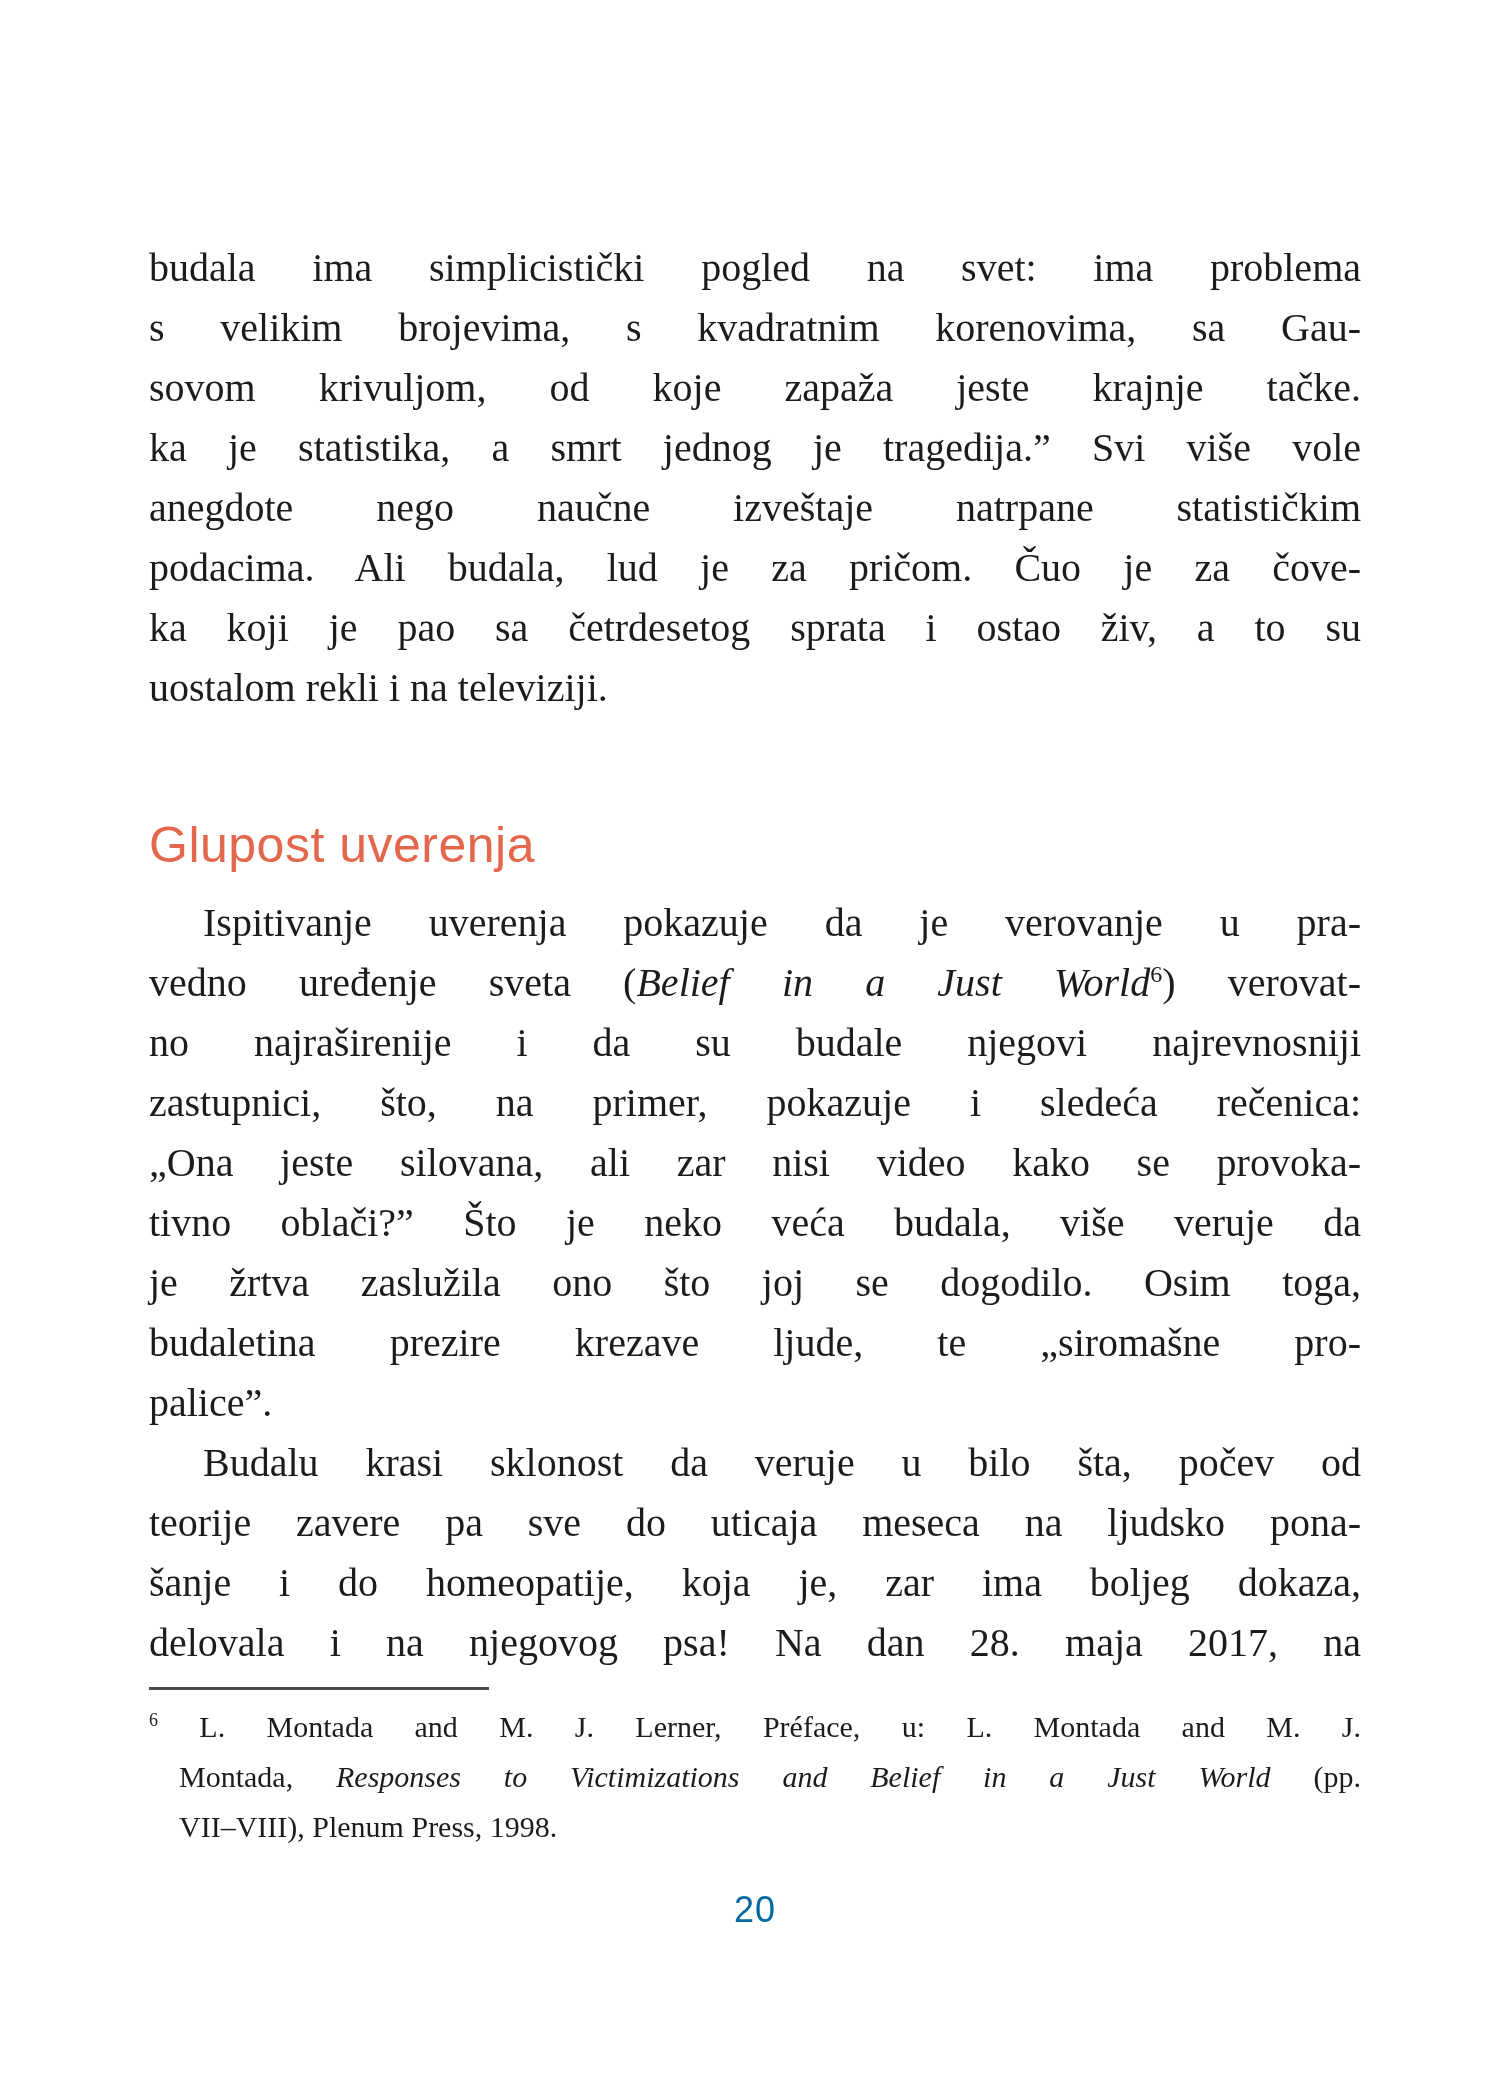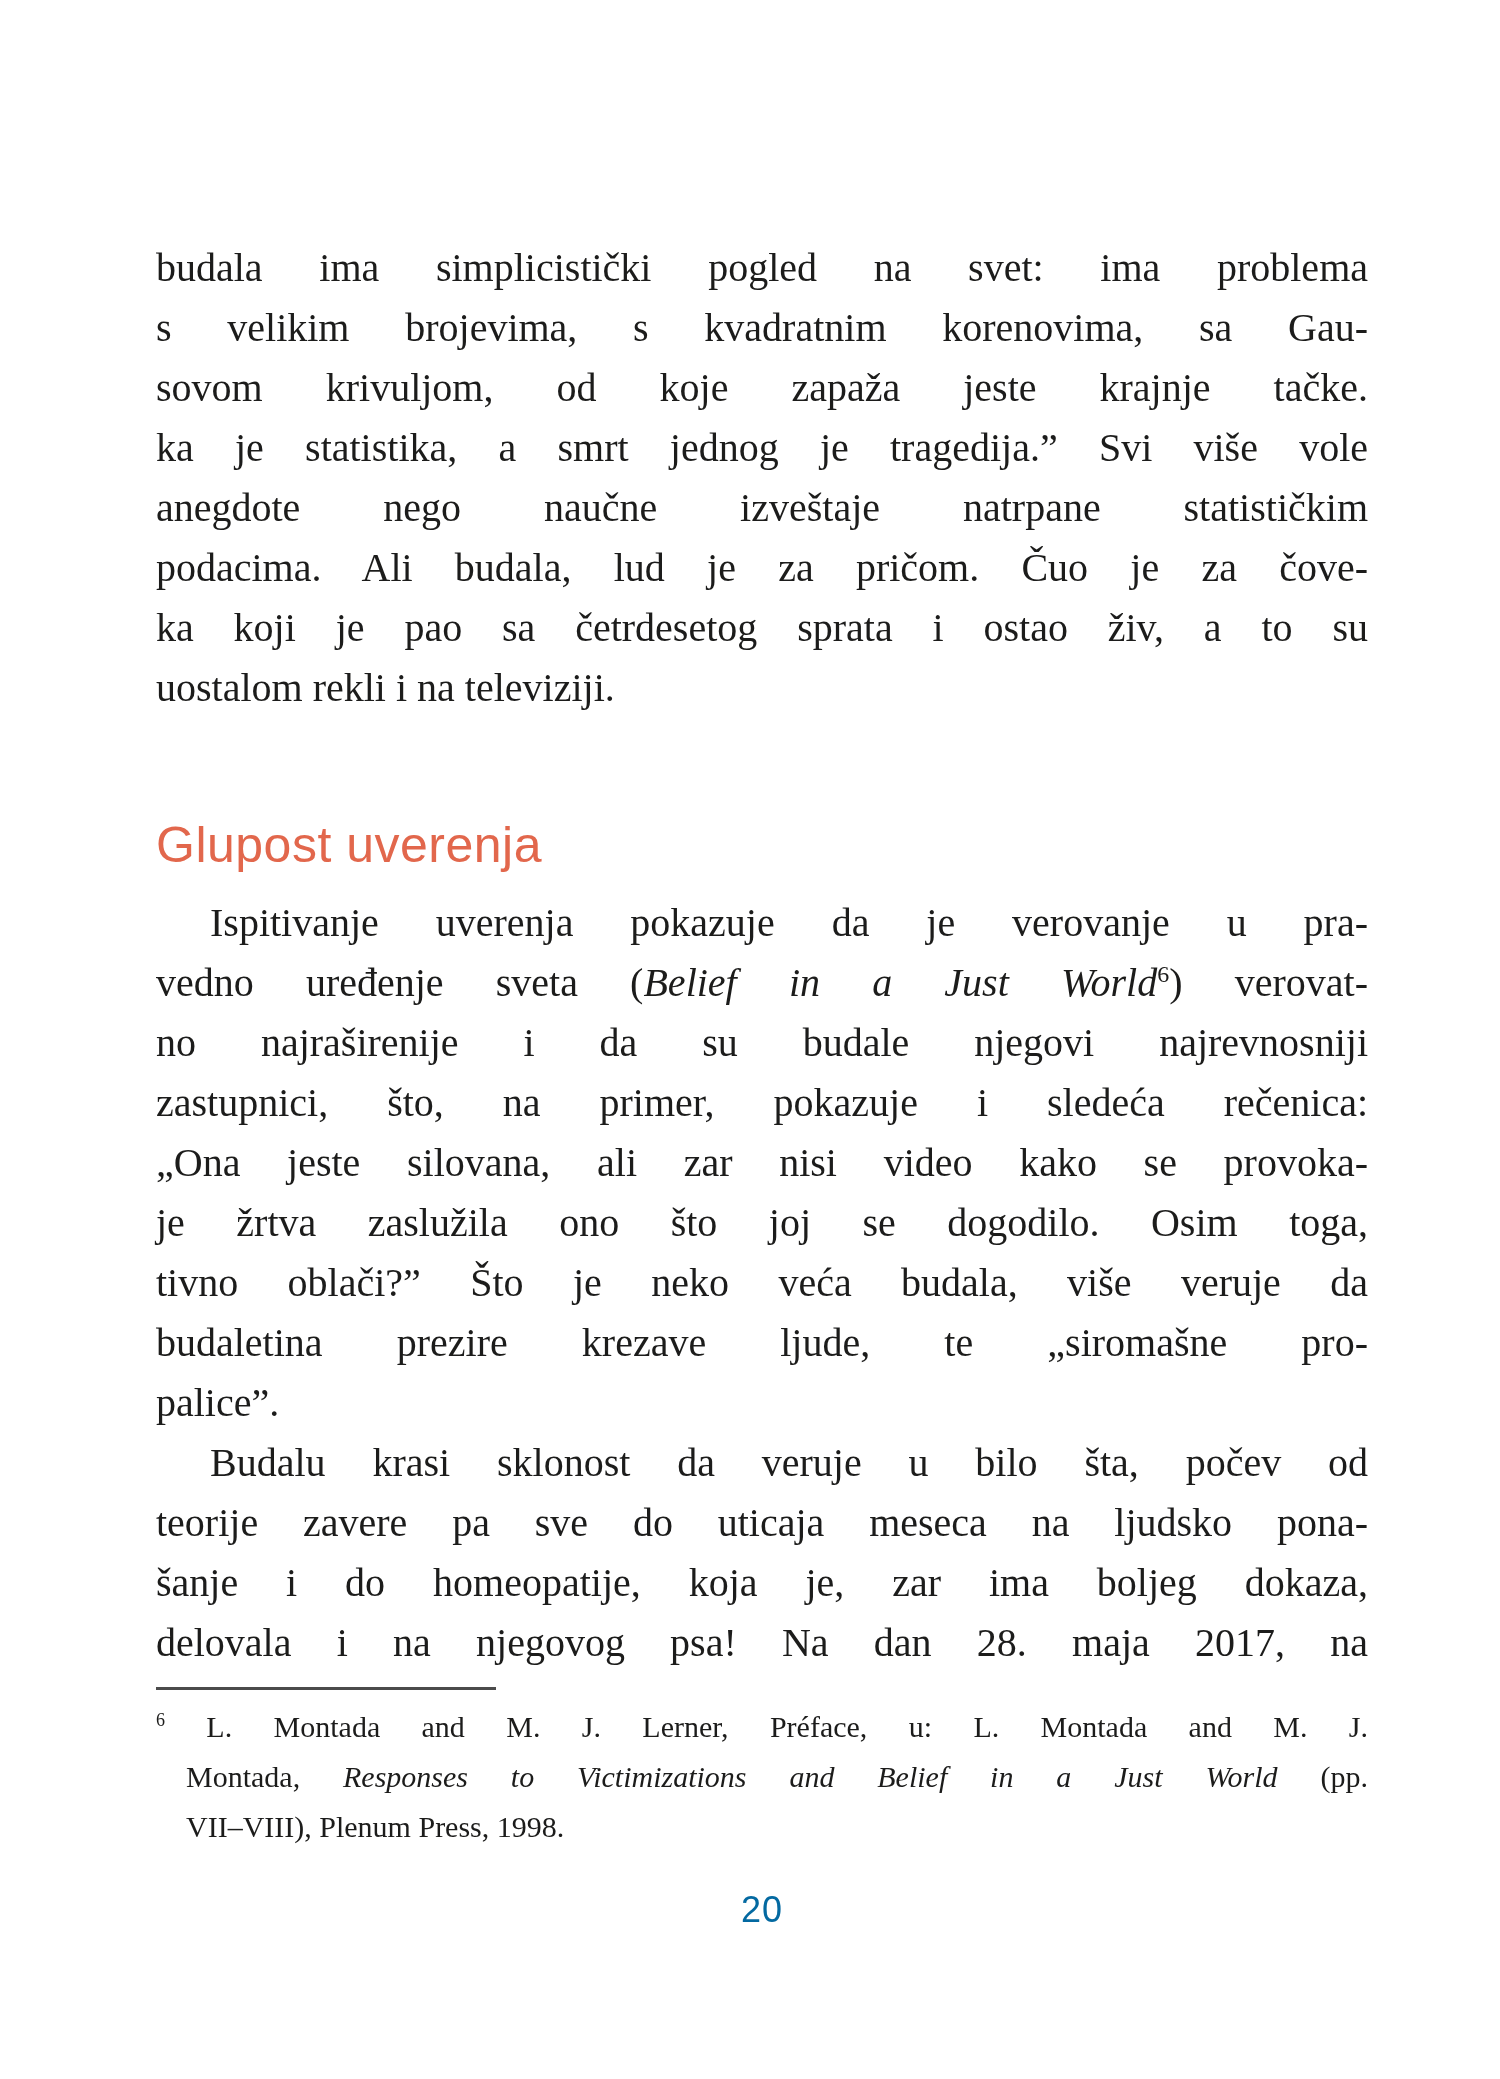--- a/index.html
+++ b/index.html
@@ -7,21 +7,21 @@
     position: relative;
     width: 1500px;
     height: 2079px;
     background: #ffffff;
     font-family: "Liberation Serif", serif;
     color: #1c1c1b;
     overflow: hidden;
   }
   .text-column {
     position: absolute;
-    left: 156px;
+    left: 149px;
     top: 238px;
     width: 1212px;
     font-size: 40px;
     line-height: 60px;
   }
   .line { text-align: left; white-space: normal; }
   .line.justify { text-align: justify; text-align-last: justify; }
   .line.indent { text-indent: 54px; }
   .it { font-style: italic; margin-top: 8px; }
   sup { font-size: 0.6em; line-height: 0; vertical-align: super; }
@@ -73,22 +73,22 @@
       </section>
 
     <h2 class="heading" style="color: rgb(226, 103, 76);">Glupost uverenja</h2>
 
     <section id="para2" class="para">
         <div class="line justify indent"><span>Ispitivanje uverenja pokazuje da je verovanje u pra-</span></div>
         <div class="line justify"><span>vedno uređenje sveta (</span><span class="it">Belief in a Just World</span><sup>6</sup><span>) verovat-</span></div>
         <div class="line justify"><span>no najraširenije i da su budale njegovi najrevnosniji</span></div>
         <div class="line justify"><span>zastupnici, što, na primer, pokazuje i sledeća rečenica:</span></div>
         <div class="line justify"><span>„Ona jeste silovana, ali zar nisi video kako se provoka-</span></div>
+        <div class="line justify"><span>tivno oblači?” Što je neko veća budala, više veruje da</span></div>
         <div class="line justify"><span>je žrtva zaslužila ono što joj se dogodilo. Osim toga,</span></div>
-        <div class="line justify"><span>tivno oblači?” Što je neko veća budala, više veruje da</span></div>
         <div class="line justify"><span>budaletina prezire krezave ljude, te „siromašne pro-</span></div>
         <div class="line"><span>palice”.</span></div>
       </section>
 
     <section id="para3" class="para">
         <div class="line justify indent"><span>Budalu krasi sklonost da veruje u bilo šta, počev od</span></div>
         <div class="line justify"><span>teorije zavere pa sve do uticaja meseca na ljudsko pona-</span></div>
         <div class="line justify"><span>šanje i do homeopatije, koja je, zar ima boljeg dokaza,</span></div>
         <div class="line justify"><span>delovala i na njegovog psa! Na dan 28. maja 2017, na</span></div>
       </section>

